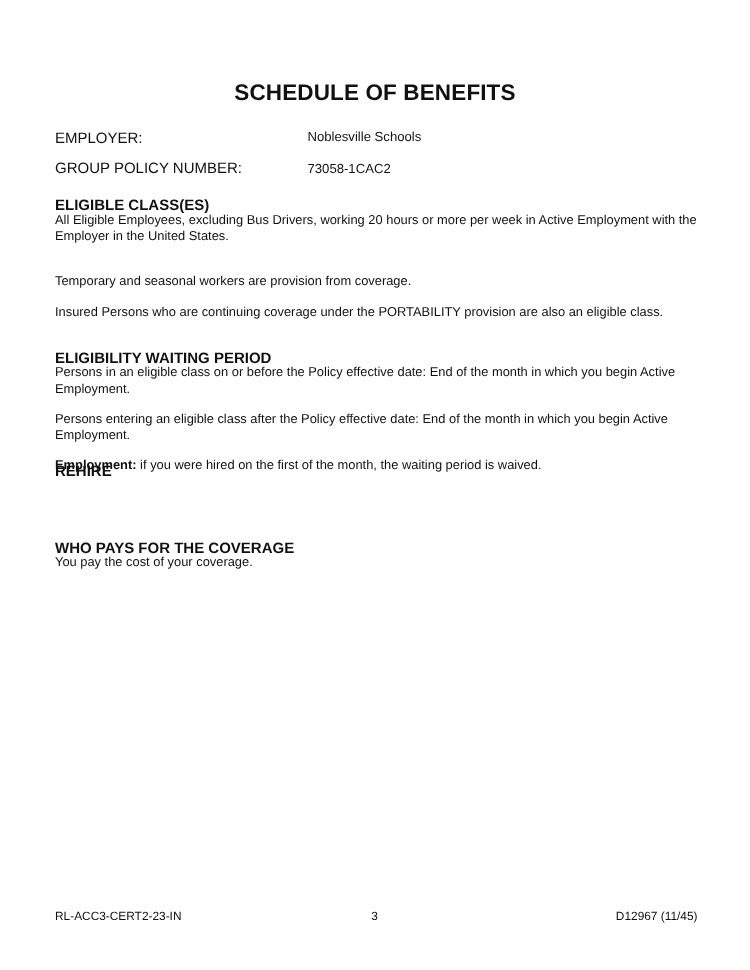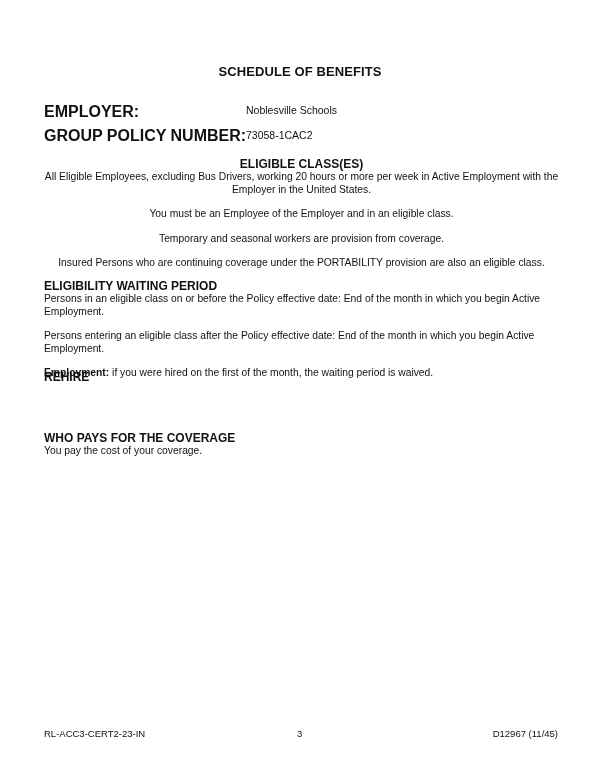--- a/index.html
+++ b/index.html
@@ -1,44 +1,43 @@
 <!DOCTYPE html>
 <html><head>
 <meta charset="utf-8">
 <style>
   html, body { margin:0; padding:0; background:#ffffff; }
   body { width:600px; height:776px; position:relative; overflow:hidden;
          font-family:"Liberation Sans", sans-serif; color:#111; }
   .title { position:absolute; top:64px; left:0; width:600px; text-align:center;
-           font-size:13px; font-weight:bold; letter-spacing:0.1px; }
-  .row { position:absolute; left:44px; font-size:16px; font-weight:bold; }
+           font-size:18px; font-weight:bold; letter-spacing:0.1px; }
+  .row { position:absolute; left:44px; font-size:12px; font-weight:normal; }
   .row-val { position:absolute; left:215px; font-size:10.5px; font-weight:normal;padding-left:31px; }
   .section { position:absolute; left:44px; width:515px; }
   .h { font-size:12px; font-weight:bold; margin:0; line-height:14px; }
   .p { font-size:10.3px; line-height:12.5px; margin:0; }
   .gap { height:12px; }
   .footer { position:absolute; top:728px; font-size:9.5px; }
   b.inline { font-weight:bold; }
 </style>
 </head>
 <body>
 
 <div class="title">SCHEDULE OF BENEFITS</div>
 
 <div class="row" style="top:103px;">EMPLOYER:</div>
 <div class="row-val" style="top:104px;">Noblesville Schools</div>
 
 <div class="row" style="top:127px;">GROUP POLICY NUMBER:</div>
 <div class="row-val" style="top:129px;">73058-1CAC2</div>
 
-<div class="section" style="top:157px;text-align:center;">
+<div class="section" style="top:157px;">
   <p class="h">ELIGIBLE CLASS(ES)</p>
   <p class="p">All Eligible Employees, excluding Bus Drivers, working 20 hours or more per week in Active Employment with the Employer in the United States.</p>
   <div class="gap"></div>
-  <p class="p">You must be an Employee of the Employer and in an eligible class.</p>
   <div class="gap"></div>
   <p class="p">Temporary and seasonal workers are provision from coverage.</p>
   <div class="gap"></div>
   <p class="p">Insured Persons who are continuing coverage under the PORTABILITY provision are also an eligible class.</p>
 </div>
 
 <div class="section" style="top:279px;">
   <p class="h">ELIGIBILITY WAITING PERIOD</p>
   <p class="p">Persons in an eligible class on or before the Policy effective date:  End of the month in which you begin Active Employment.</p>
   <div class="gap"></div>

